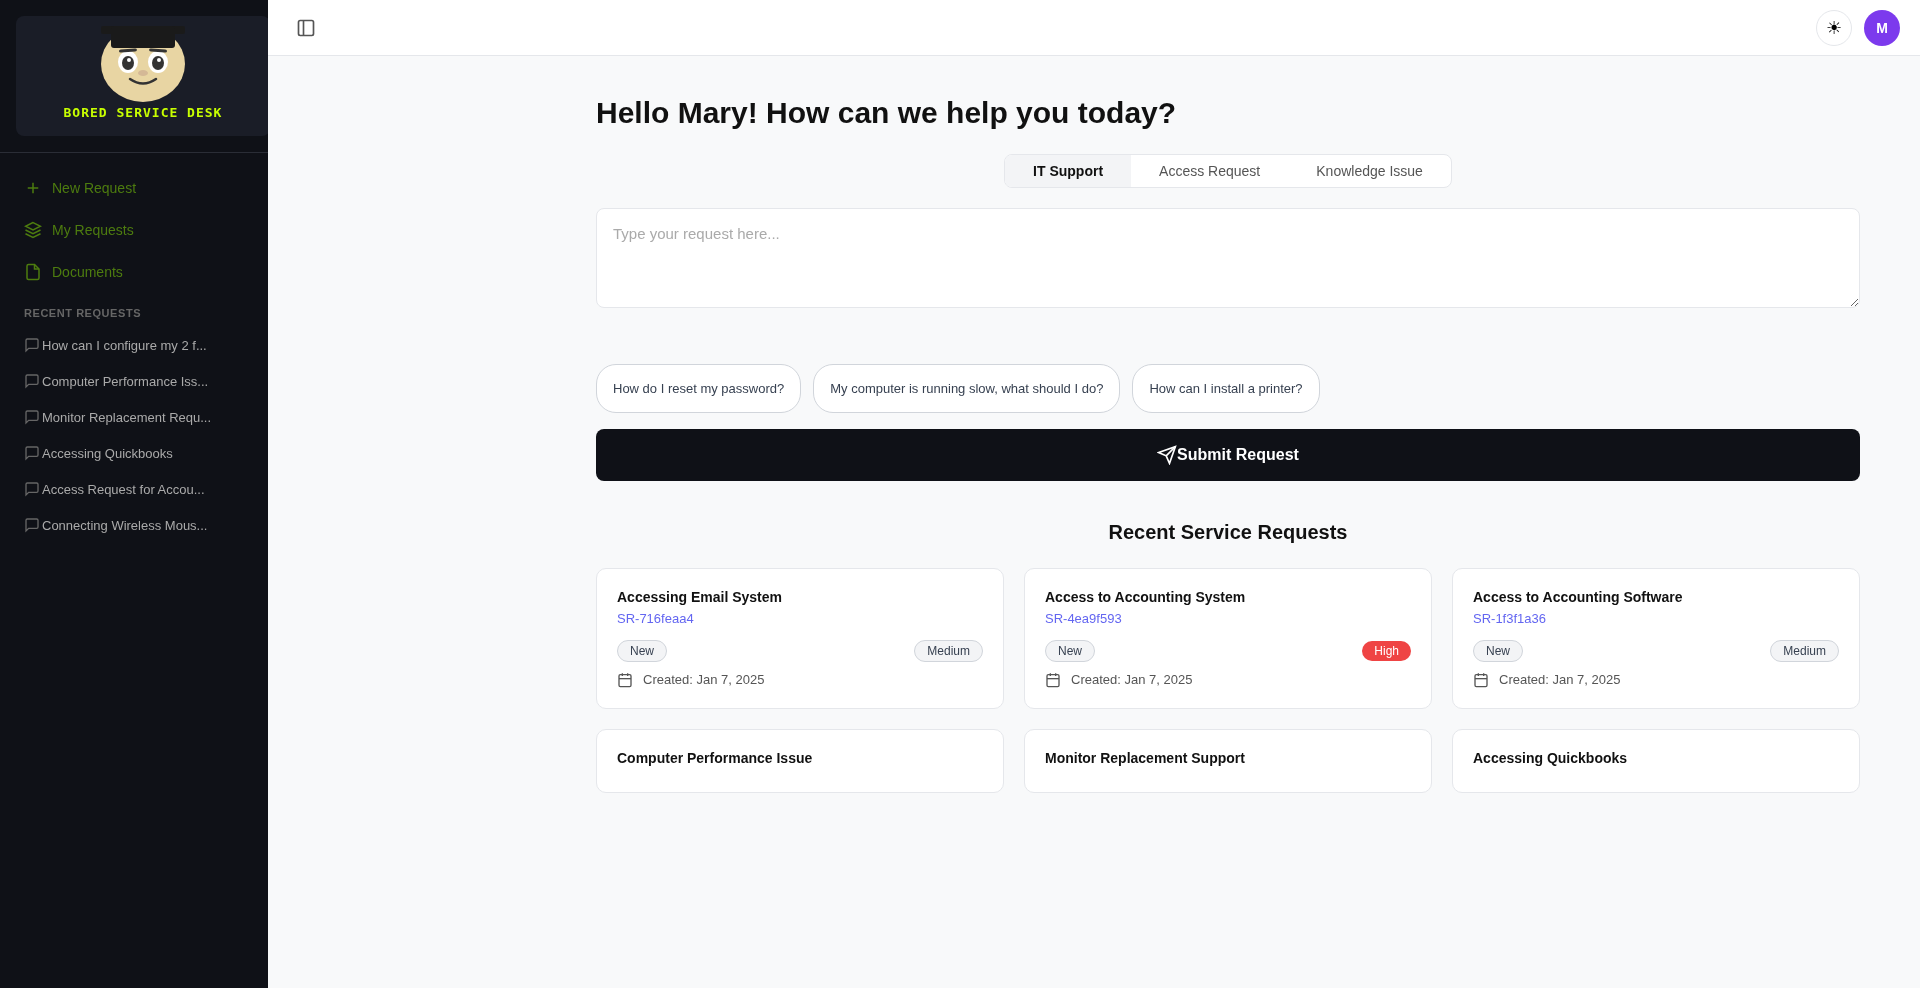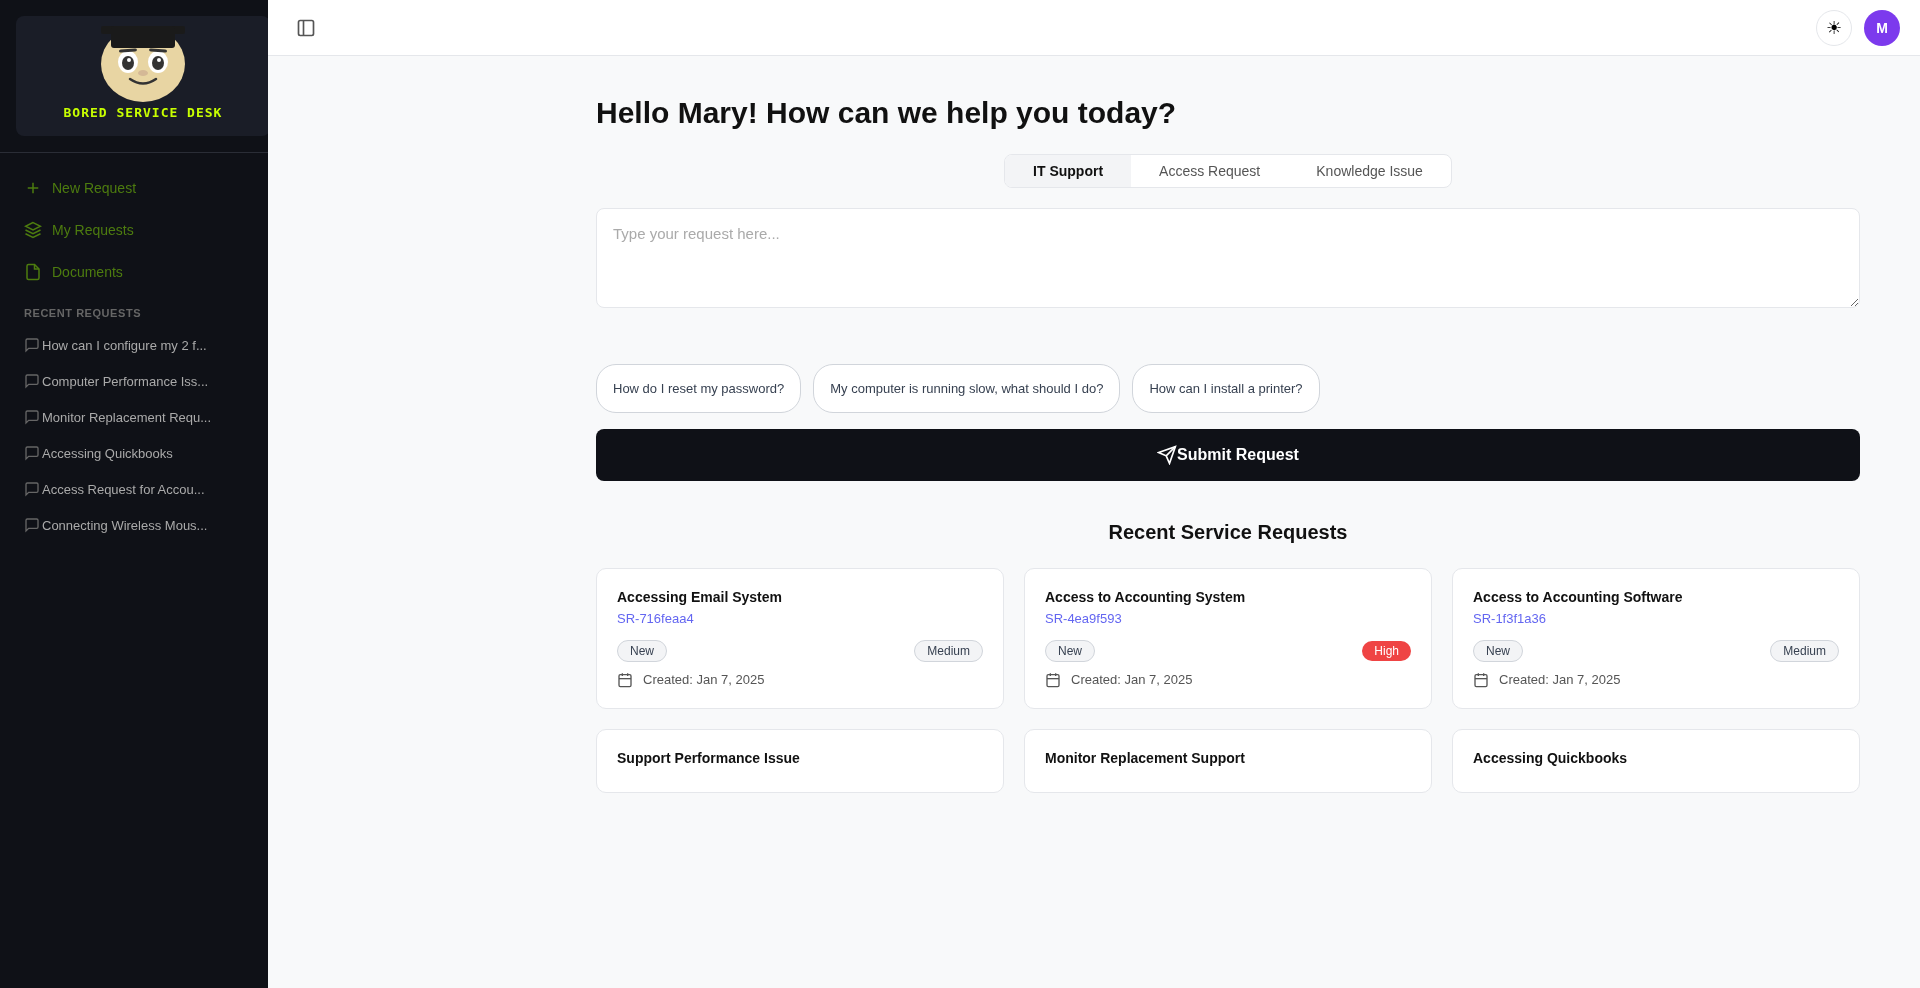--- a/index.html
+++ b/index.html
@@ -511,21 +511,21 @@
           <rect x="3" y="4" width="18" height="18" rx="2"></rect>
             <line x1="16" y1="2" x2="16" y2="6"></line>
             <line x1="8" y1="2" x2="8" y2="6"></line>
             <line x1="3" y1="10" x2="21" y2="10"></line>
         </svg>
         <span>Created: Jan 7, 2025</span>
       </div>
     </div>
 
     <div class="card">
-      <div class="card-title">Support Performance Issue</div>
+      <div class="card-title">Computer Performance Issue</div>
     </div>
 
     <div class="card">
       <div class="card-title">Monitor Replacement Support</div>
     </div>
 
     <div class="card">
       <div class="card-title">Accessing Quickbooks</div>
     </div>
   </div>

